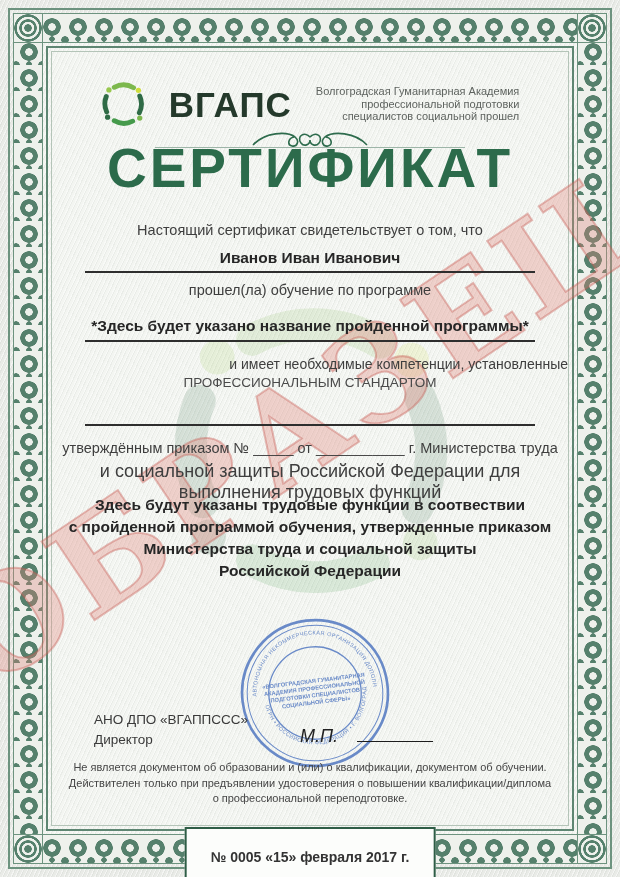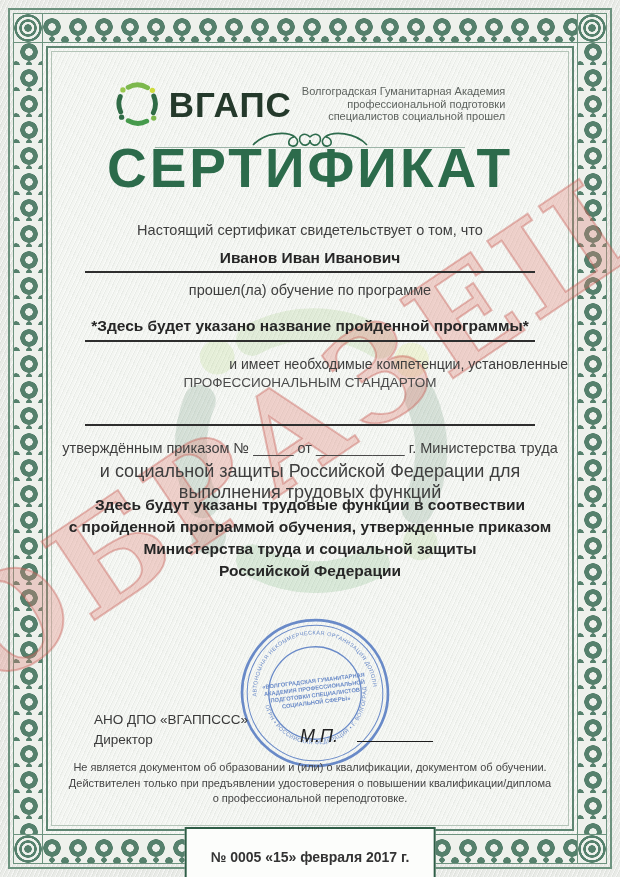--- a/index.html
+++ b/index.html
@@ -49,21 +49,21 @@
   .inner-line-b{position:absolute;inset:51px;border:1px solid #b4c4b8;z-index:1;}
   
   .wm-logo{position:absolute;left:165px;top:305px;width:290px;height:290px;opacity:.15;z-index:1;}
   .wm-text{
     position:absolute;left:292px;top:432px;transform:translate(-50%,-50%) rotate(-34deg);
     font-family:"DejaVu Serif", serif;font-weight:bold;font-size:130px;letter-spacing:6px;white-space:nowrap;
     color:rgba(226,130,120,.33);-webkit-text-stroke:2px rgba(196,88,78,.38);z-index:2;
   }
   
   .blk{position:absolute;left:52px;width:516px;text-align:center;z-index:3;}
-  .header-row{top:82px;display:flex;justify-content:center;align-items:center;gap:10px;}
+  .header-row{top:82px;display:flex;justify-content:center;align-items:center;gap:24px;}
   .logo-sm{width:44px;height:44px;flex:0 0 auto;}
   .logo-word{font-size:35px;font-weight:800;color:#24392b;letter-spacing:1px;line-height:1;}
   .org-lines{text-align:right;font-size:11px;line-height:12.5px;color:#5e635f;margin-left:0;}
   .flourish{top:128px;}
   .flourish-line{position:absolute;left:155px;right:155px;top:147px;border-top:1px solid #9db5a8;z-index:3;}
   .title{top:141px;font-size:55px;font-weight:800;color:#2c6b4b;letter-spacing:3px;line-height:1;}
   .intro{top:222px;font-size:14.5px;}
   .name{top:249px;font-size:15.5px;font-weight:bold;color:#262626;}
   .rule{position:absolute;left:85px;width:450px;border-top:2px solid #2e2e2e;z-index:3;}
   .r1{top:271px}.r2{top:340px}.r3{top:424px}

